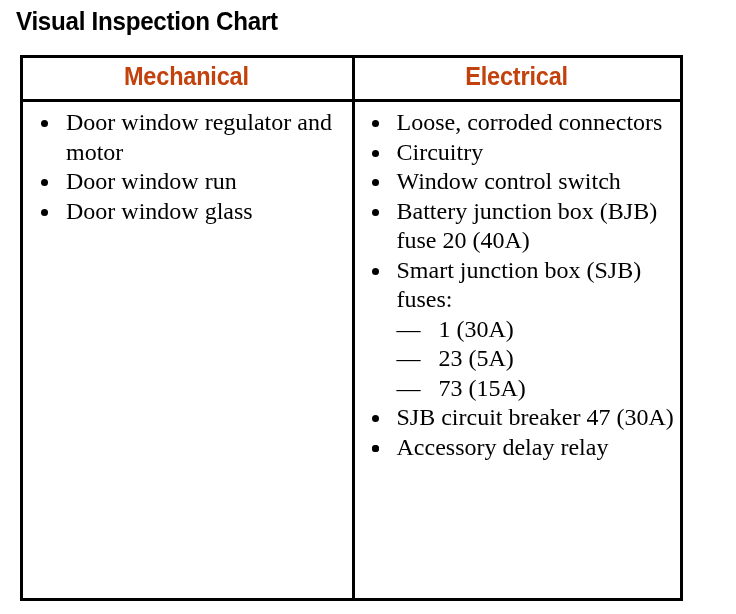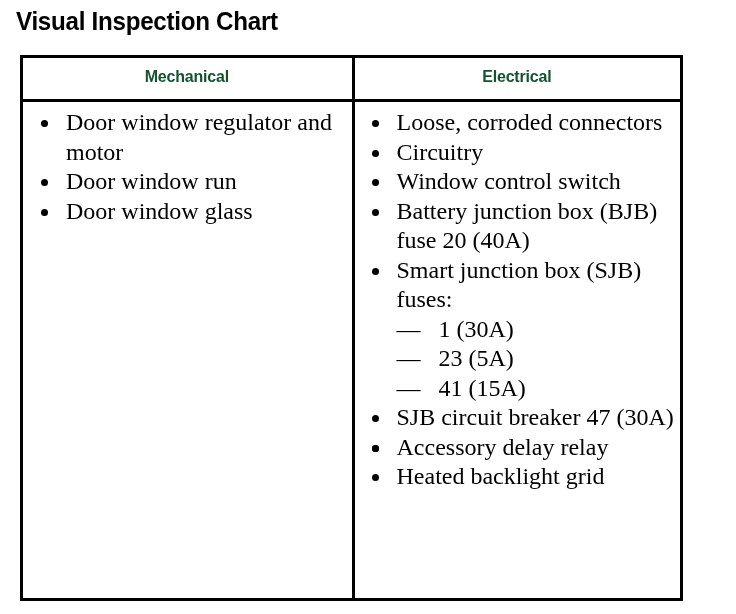--- a/index.html
+++ b/index.html
@@ -79,23 +79,23 @@
     height: 41px;
     display: flex;
   }
   .header-cell {
     height: 37px;
     display: flex;
     align-items: center;
     justify-content: center;
     font-family: "Liberation Sans", "DejaVu Sans", sans-serif;
     font-weight: bold;
-    font-size: 17px;
+    font-size: 25px;
     letter-spacing: -0.2px;
-    color: #14532d;
+    color: #c2410c;
     box-sizing: border-box;
   }
   .header-cell-mechanical { width: 329px; }
   .header-cell-electrical { width: 328px; margin-left: 3px; }
   .header-cell span {
     display: inline-block;
     transform: scaleX(0.94);
   }
 
   
@@ -229,42 +229,38 @@
               <li>
                 <span class="dash-mark">—</span>
                 <span>1 (30A)</span>
               </li>
               <li>
                 <span class="dash-mark">—</span>
                 <span>23 (5A)</span>
               </li>
               <li>
                 <span class="dash-mark">—</span>
-                <span>41 (15A)</span>
+                <span>73 (15A)</span>
               </li>
             </ul>
           </li>
 
           <li>
             <span class="bullet-dot"></span>
             <span class="item-text">SJB circuit breaker 47 (30A)</span>
           </li>
 
           <li>
             <span class="bullet-dot"></span>
           </li>
 
           <li>
             <span class="bullet-dot"></span>
             <span class="item-text">Accessory delay relay</span>
           </li>
 
-          <li>
-            <span class="bullet-dot"></span>
-            <span class="item-text">Heated backlight grid</span>
-          </li>
 
         </ul>
       </div>
 
     </div>
   </div>
 </div>
 
 </body></html>

